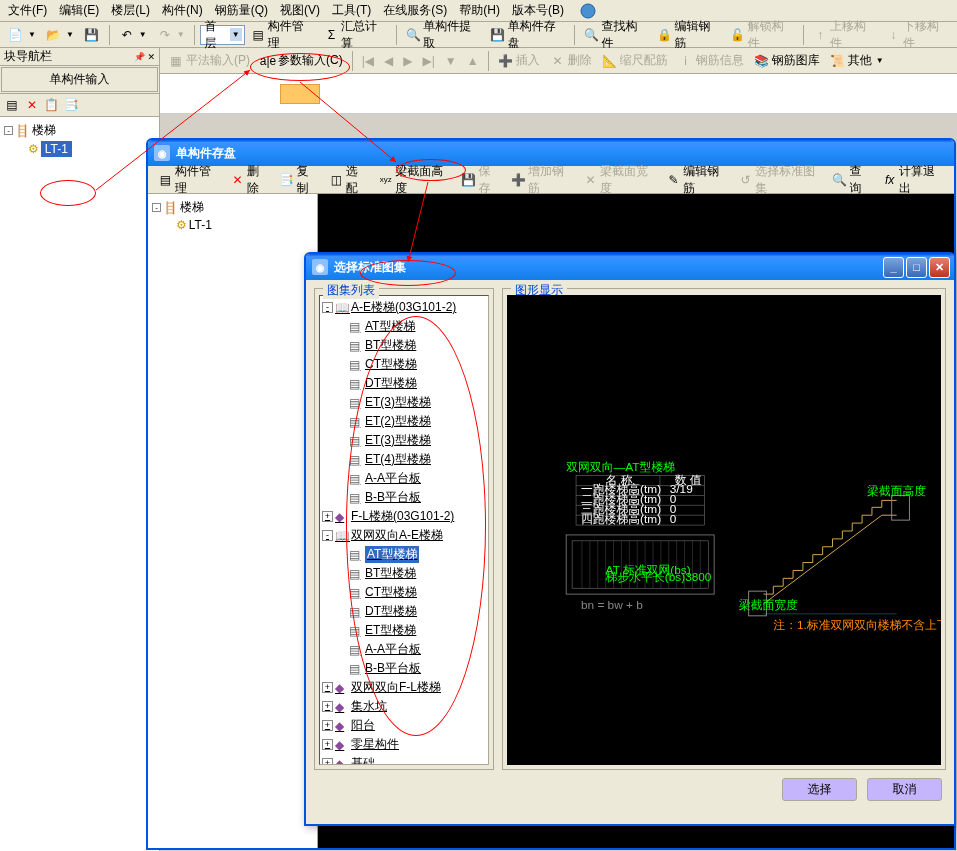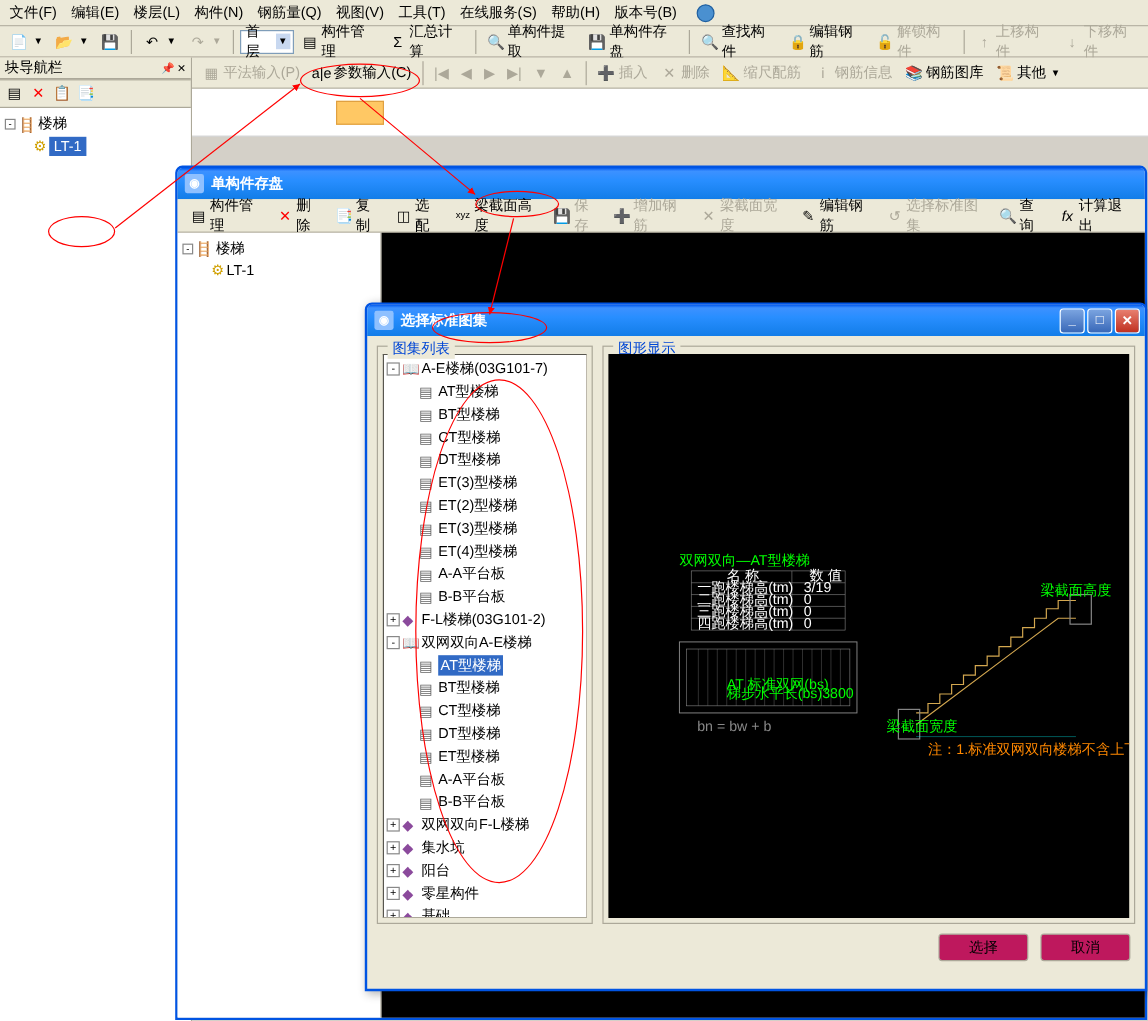--- a/index.html
+++ b/index.html
@@ -46,35 +46,35 @@
     .dialog-title-left { display: flex; align-items: center; }
     .win-btns { display: flex; gap: 2px; }
     .win-btn { width: 21px; height: 21px; border: 1px solid white; border-radius: 3px; display: flex; align-items: center; justify-content: center; font-family: Arial; font-weight: bold; font-size: 11px; cursor: pointer; }
     .win-min { background: linear-gradient(to bottom, #7ba4e0, #3868b8); color: white; }
     .win-max { background: linear-gradient(to bottom, #7ba4e0, #3868b8); color: white; }
     .win-close { background: linear-gradient(to bottom, #e88070, #c03020); color: white; }
     
     .dialog-body { display: flex; padding: 8px; gap: 8px; height: 498px; }
     .dialog-panel { border: 1px solid #aca899; padding: 6px 4px 4px; position: relative; }
     .panel-label { position: absolute; top: -7px; left: 8px; background: #ece9d8; padding: 0 4px; color: #0046d5; font-size: 12px; }
-    .list-panel { width: 180px; }
+    .list-panel { width: 180px; text-decoration: underline; }
     .preview-panel { flex: 1; }
     
     .tree-list { background: white; border: 1px inset #aca899; height: 100%; overflow-y: auto; padding: 2px; }
     .tree-item { display: flex; align-items: center; gap: 2px; padding: 1px 0; white-space: nowrap; }
     .tree-item .expand { width: 11px; height: 11px; border: 1px solid #888; display: inline-flex; align-items: center; justify-content: center; font-size: 9px; line-height: 1; background: white; cursor: pointer; }
     .tree-item.level-0 { margin-left: 0; }
     .tree-item.level-1 { margin-left: 14px; }
     .tree-item .doc-icon { width: 14px; height: 14px; }
     .tree-item .selected { background: #316ac5; color: white; padding: 0 2px; }
     
     .preview-canvas { background: black; width: 100%; height: 100%; position: relative; }
     
     .dialog-buttons { display: flex; justify-content: flex-end; gap: 10px; padding: 0 12px 8px; }
-    .dlg-btn { width: 75px; height: 23px; background: #be185d; border: 1px solid #aca899; border-radius: 3px; cursor: pointer; font-size: 12px; }
+    .dlg-btn { width: 75px; height: 23px; background: #c4b5fd; border: 1px solid #aca899; border-radius: 3px; cursor: pointer; font-size: 12px; }
     
     .annotation-ellipse { position: absolute; border: 1px solid red; border-radius: 50%; pointer-events: none; }
     
     .combo { height: 20px; border: 1px solid #7f9db9; background: white; padding: 0 16px 0 4px; display: inline-flex; align-items: center; position: relative; font-size: 12px; }
     .combo::after { content: "▼"; position: absolute; right: 2px; font-size: 8px; background: #c8d8f0; padding: 2px; }
   </style>
 </head>
 <body>
 
 <div class="menubar">
@@ -162,20 +162,21 @@
 <div style="display:flex;">
   <div class="sidebar" style="height: 803px;">
     <div class="sidebar-header">
       <span>块导航栏</span>
       <span style="display:flex;gap:2px;">
         <span style="font-size:9px;cursor:pointer;">📌</span>
         <span style="font-size:9px;cursor:pointer;">✕</span>
       </span>
     </div>
     <div class="sidebar-tabs">
+      <div class="sidebar-tab">单构件输入</div>
     </div>
     <div class="sidebar-toolbar">
       <span class="icon-sm">▤</span>
       <span class="icon-sm" style="color:red;">✕</span>
       <span class="icon-sm">📋</span>
       <span class="icon-sm">📑</span>
     </div>
     <div class="sidebar-tree">
       <div class="tree-node root">
         <span style="border:1px solid #888;width:9px;height:9px;display:inline-flex;align-items:center;justify-content:center;font-size:8px;">-</span>
@@ -323,21 +324,21 @@
       <div class="win-btn win-close">✕</div>
     </div>
   </div>
   <div class="dialog-body">
     <div class="dialog-panel list-panel">
       <span class="panel-label">图集列表</span>
       <div class="tree-list" id="atlas-tree">
           <div class="tree-item level-0">
             <span class="expand">-</span>
             <span class="doc-icon">📖</span>
-            <span>A-E楼梯(03G101-7)</span>
+            <span>A-E楼梯(03G101-2)</span>
           </div>
           <div class="tree-item level-1">
             <span style="width: 11px; display: inline-block;"></span>
             <span class="doc-icon" style="color: rgb(102, 102, 102);">▤</span>
             <span>AT型楼梯</span>
           </div>
           <div class="tree-item level-1">
             <span style="width: 11px; display: inline-block;"></span>
             <span class="doc-icon" style="color: rgb(102, 102, 102);">▤</span>
             <span>BT型楼梯</span>

